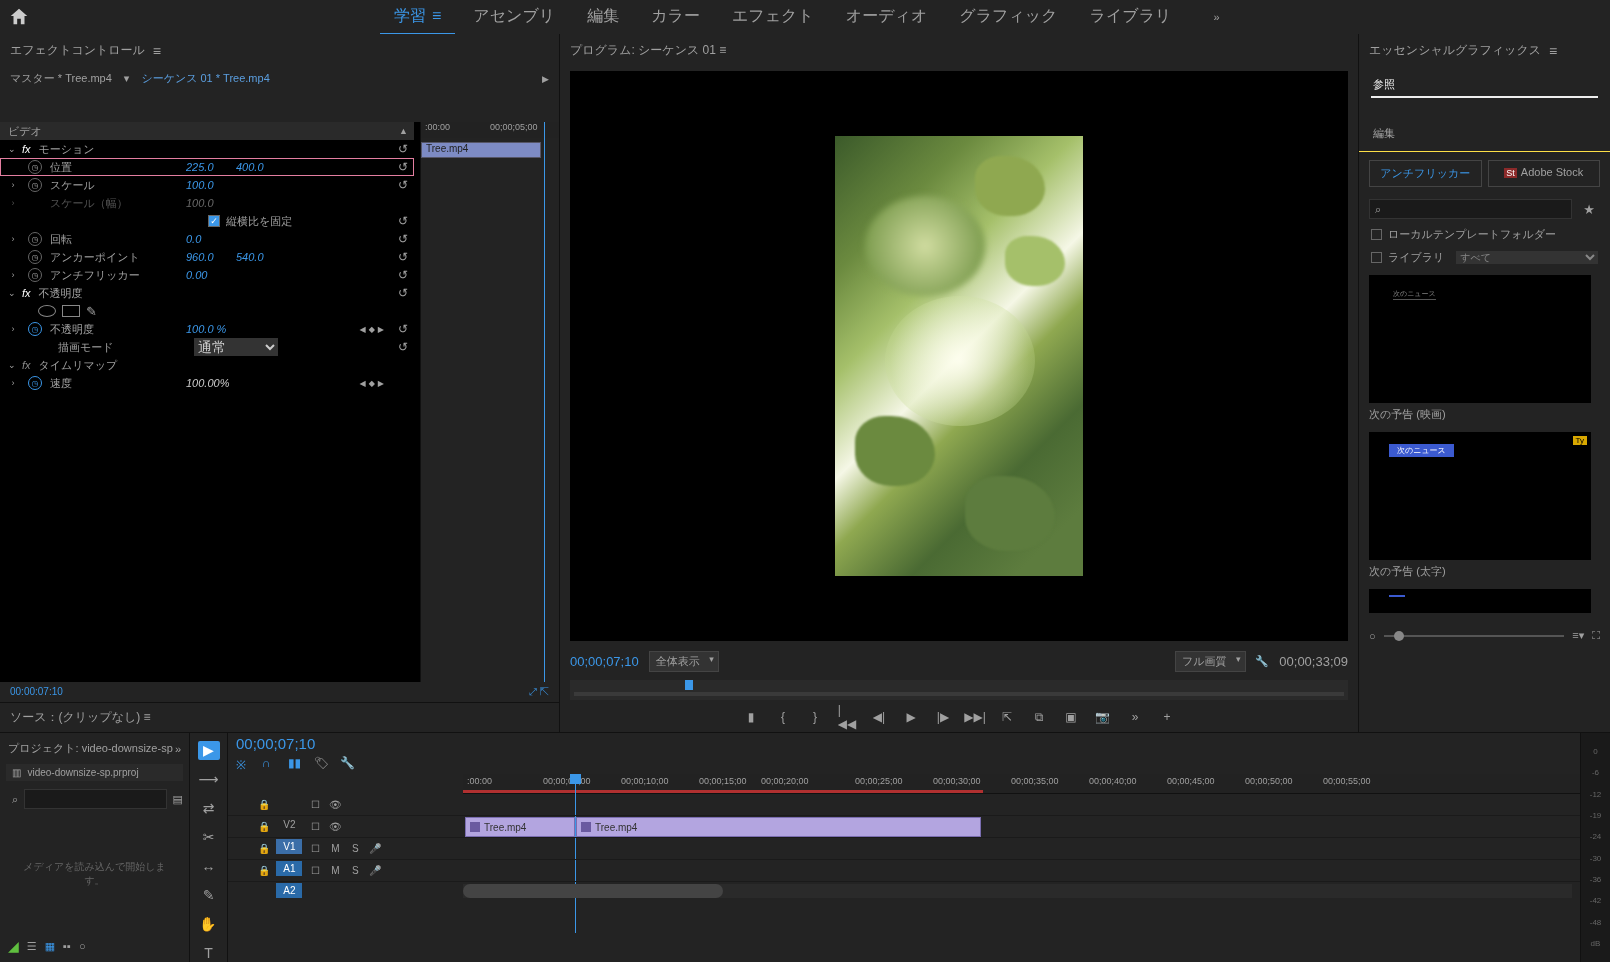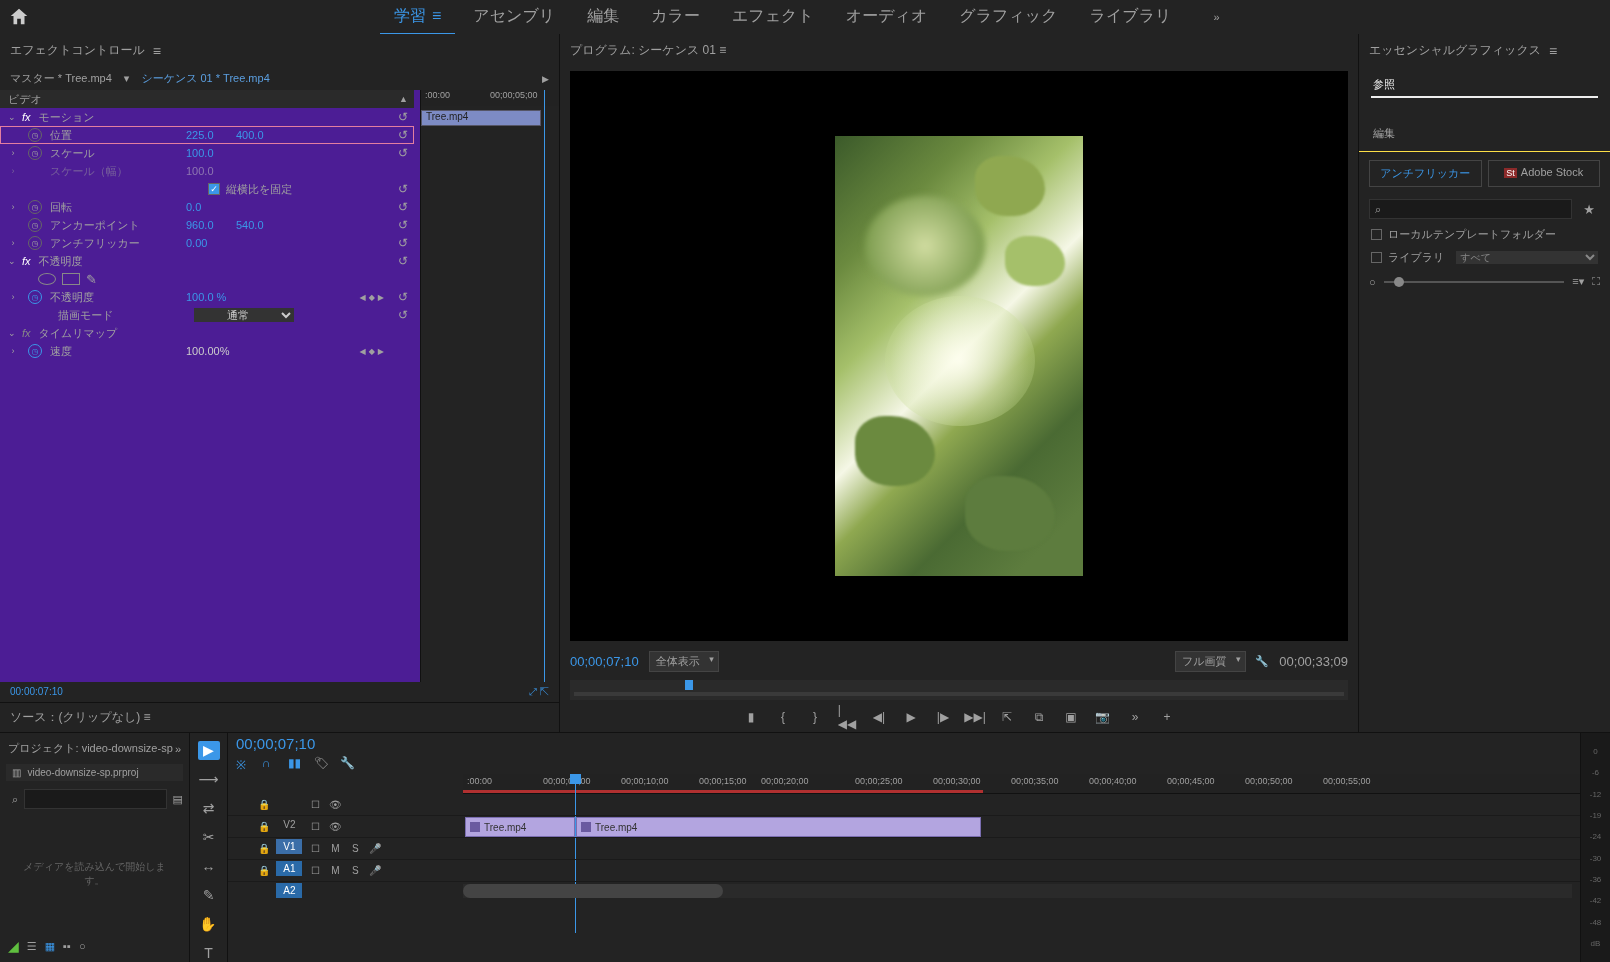--- a/index.html
+++ b/index.html
@@ -19,39 +19,39 @@
 
 .main { flex: 1; display: flex; min-height: 0; }
 
 
 .left { width: 560px; display: flex; flex-direction: column; background: #232323; border-right: 1px solid #111; }
 .panel-title { padding: 8px 10px; font-size: 12px; display: flex; align-items: center; gap: 8px; }
 .panel-title .burger { font-size: 14px; }
 .ec-header { display: flex; align-items: center; padding: 4px 10px; gap: 10px; font-size: 11px; }
 .ec-header .seq { color: #5b9fe0; }
 .ec-header .chev { margin: 0 2px; }
-.ec-body { flex: 1; overflow: hidden; position: relative; background: #4c1d95; }
+.ec-body { flex: 1; overflow: hidden; position: relative; background: #000000; margin-top: 32px; }
 .ec-props { width: 418px; padding-right: 4px; }
 .ec-row { display: flex; align-items: center; height: 18px; padding-left: 8px; position: relative; }
 .ec-row.section { background: #2a2a2a; }
 .ec-row .arrow { width: 10px; text-align: center; font-size: 9px; }
 .ec-row .fx { font-style: italic; margin: 0 4px; color: #888; }
 .ec-row .fx.active { color: #fff; }
 .ec-row .twirl { width: 10px; font-size: 9px; }
 .ec-row .stopwatch { width: 14px; height: 14px; border: 1px solid #666; border-radius: 50%; display: inline-flex; align-items: center; justify-content: center; font-size: 8px; margin-right: 4px; }
 .ec-row .label { flex: 0 0 140px; padding-left: 4px; }
-.ec-row .val { color: #3b97e8; min-width: 50px; }
+.ec-row .val { color: #3b97e8; min-width: 50px; font-style: italic; }
 .ec-row .val.plain { color: #ccc; }
 .ec-row .reset { position: absolute; right: 6px; font-size: 12px; cursor: pointer; }
 .ec-row .kfnav { position: absolute; right: 30px; display: flex; gap: 3px; font-size: 8px; }
 .ec-row.highlighted { outline: 1.5px solid #e37ea0; outline-offset: -1px; }
 .ec-row .cb { width: 12px; height: 12px; border: 1px solid #666; background: #3b97e8; display: inline-flex; align-items: center; justify-content: center; color: #fff; font-size: 9px; margin-right: 6px; }
 .ec-row .mask-shape { width: 18px; height: 12px; border: 1px solid #888; margin-right: 6px; }
 .ec-row .mask-shape.ellipse { border-radius: 50%; }
-.ec-row select { background: #333; color: #ccc; border: none; font-size: 11px; width: 100px; text-align: center; }
+.ec-row select { background: #333; color: #ccc; border: none; font-size: 14px; width: 84px; }
 .ec-mini-timeline { position: absolute; left: 420px; top: 0; right: 0; bottom: 0; background: #232323; border-left: 1px solid #111; }
 .ec-mini-timeline .ruler { height: 16px; background: #222; font-size: 9px; padding-left: 4px; display: flex; gap: 40px; }
 .ec-mini-timeline .clipbar { margin-top: 4px; height: 16px; background: #7d8bc4; color: #222; font-size: 10px; padding-left: 4px; width: 120px; border: 1px solid #556; }
 .ec-mini-timeline .playhead { position: absolute; left: 123px; top: 0; bottom: 0; width: 1px; background: #3b97e8; }
 .ec-footer { padding: 4px 10px; font-size: 10px; color: #3b97e8; display: flex; justify-content: space-between; }
 
 
 .center { flex: 1; display: flex; flex-direction: column; background: #232323; }
 .prog-title { padding: 8px 10px; font-size: 12px; }
 .prog-video-wrap { flex: 1; display: flex; align-items: center; justify-content: center; background: #000; margin: 4px 10px; position: relative; }
@@ -379,20 +379,34 @@
       </div>
       <div class="eg-check">
         <span class="box"></span>
         <span>ローカルテンプレートフォルダー</span>
       </div>
       <div class="eg-check">
         <span class="box"></span>
         <span>ライブラリ</span>
         <select><option>すべて</option></select>
       </div>
+      <div class="eg-templates">
+        <div class="eg-thumb">
+          <span class="inner-label">次のニュース</span>
+        </div>
+        <div class="eg-caption">次の予告 (映画)</div>
+        <div class="eg-thumb t2">
+          <span class="badge">Ty</span>
+          <span class="inner-label">次のニュース</span>
+        </div>
+        <div class="eg-caption">次の予告 (太字)</div>
+        <div class="eg-thumb t2" style="height:24px">
+          <span class="inner-label" style="top:6px"></span>
+        </div>
+      </div>
       <div class="eg-zoom">
         <span>○</span>
         <span class="slider"></span>
         <span>≡▾</span>
         <span>⛶</span>
       </div>
     </div>
   </div>
 
   <div class="bottom">

